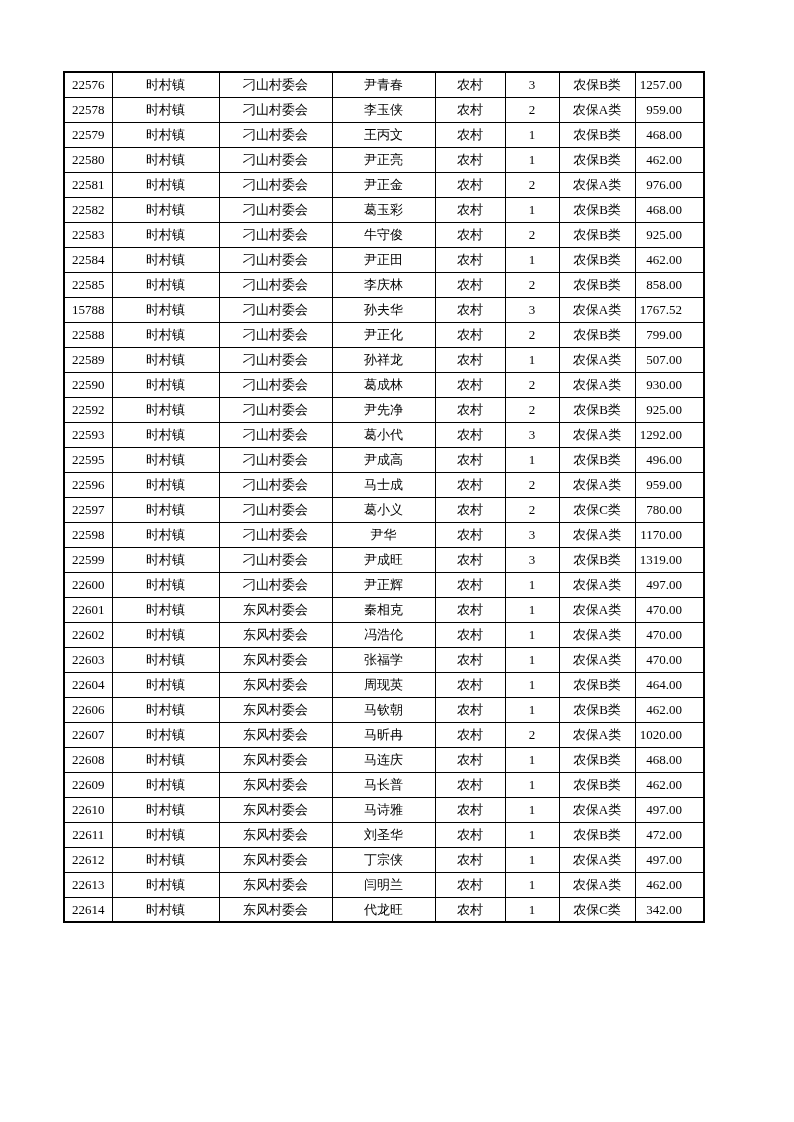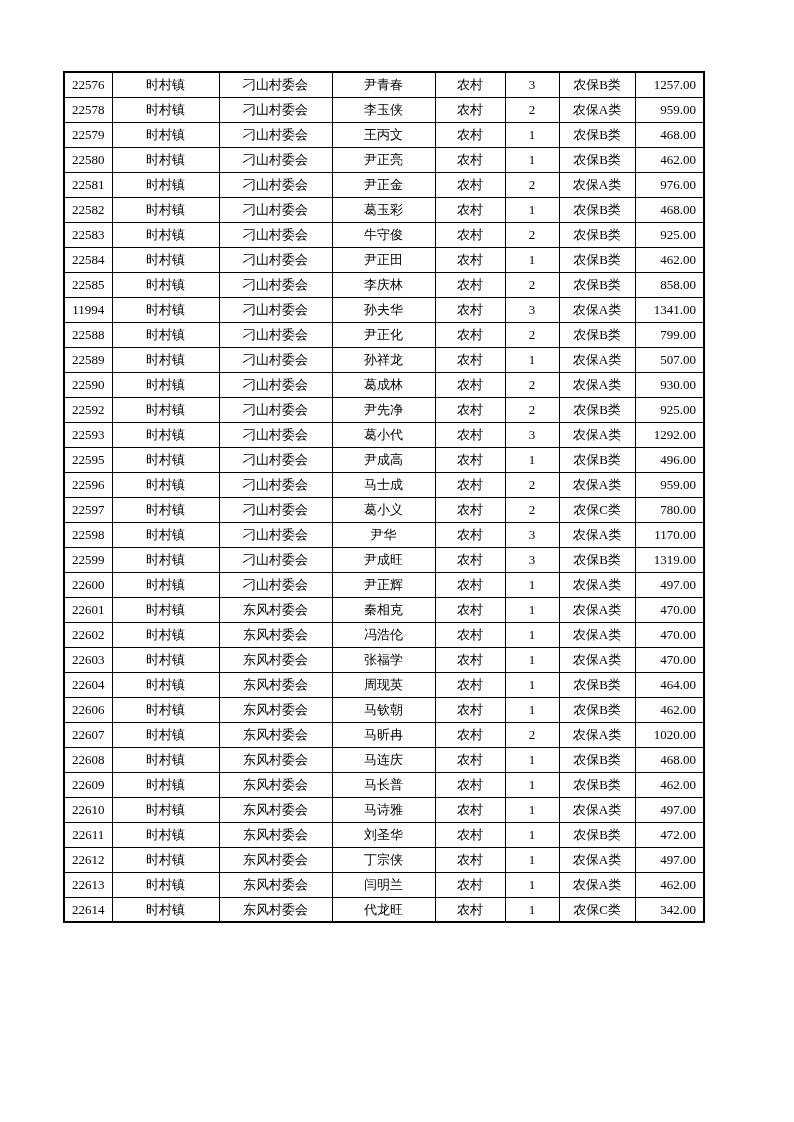--- a/index.html
+++ b/index.html
@@ -29,21 +29,21 @@
     font-size: 13px;
     line-height: 1;
     color: #000000;
     text-align: center;
     vertical-align: middle;
     white-space: nowrap;
     overflow: hidden;
   }
   table.grid td.c-amt {
     text-align: right;
-    padding-right: 7px;
+    padding-right: 21px;
   }
   
   col.w-id   { width: 48px; }
   col.w-town { width: 107px; }
   col.w-vill { width: 113px; }
   col.w-name { width: 103px; }
   col.w-res  { width: 70px; }
   col.w-cnt  { width: 54px; }
   col.w-cat  { width: 76px; }
   col.w-amt  { width: 69px; }
@@ -148,28 +148,28 @@
     <td class="c-id">22585</td>
     <td class="c-town">时村镇</td>
     <td class="c-vill">刁山村委会</td>
     <td class="c-name">李庆林</td>
     <td class="c-res">农村</td>
     <td class="c-cnt">2</td>
     <td class="c-cat">农保B类</td>
     <td class="c-amt">858.00</td>
   </tr>
         <tr>
-    <td class="c-id">11994</td>
+    <td class="c-id">15788</td>
     <td class="c-town">时村镇</td>
     <td class="c-vill">刁山村委会</td>
     <td class="c-name">孙夫华</td>
     <td class="c-res">农村</td>
     <td class="c-cnt">3</td>
     <td class="c-cat">农保A类</td>
-    <td class="c-amt">1341.00</td>
+    <td class="c-amt">1767.52</td>
   </tr>
         <tr>
     <td class="c-id">22588</td>
     <td class="c-town">时村镇</td>
     <td class="c-vill">刁山村委会</td>
     <td class="c-name">尹正化</td>
     <td class="c-res">农村</td>
     <td class="c-cnt">2</td>
     <td class="c-cat">农保B类</td>
     <td class="c-amt">799.00</td>

